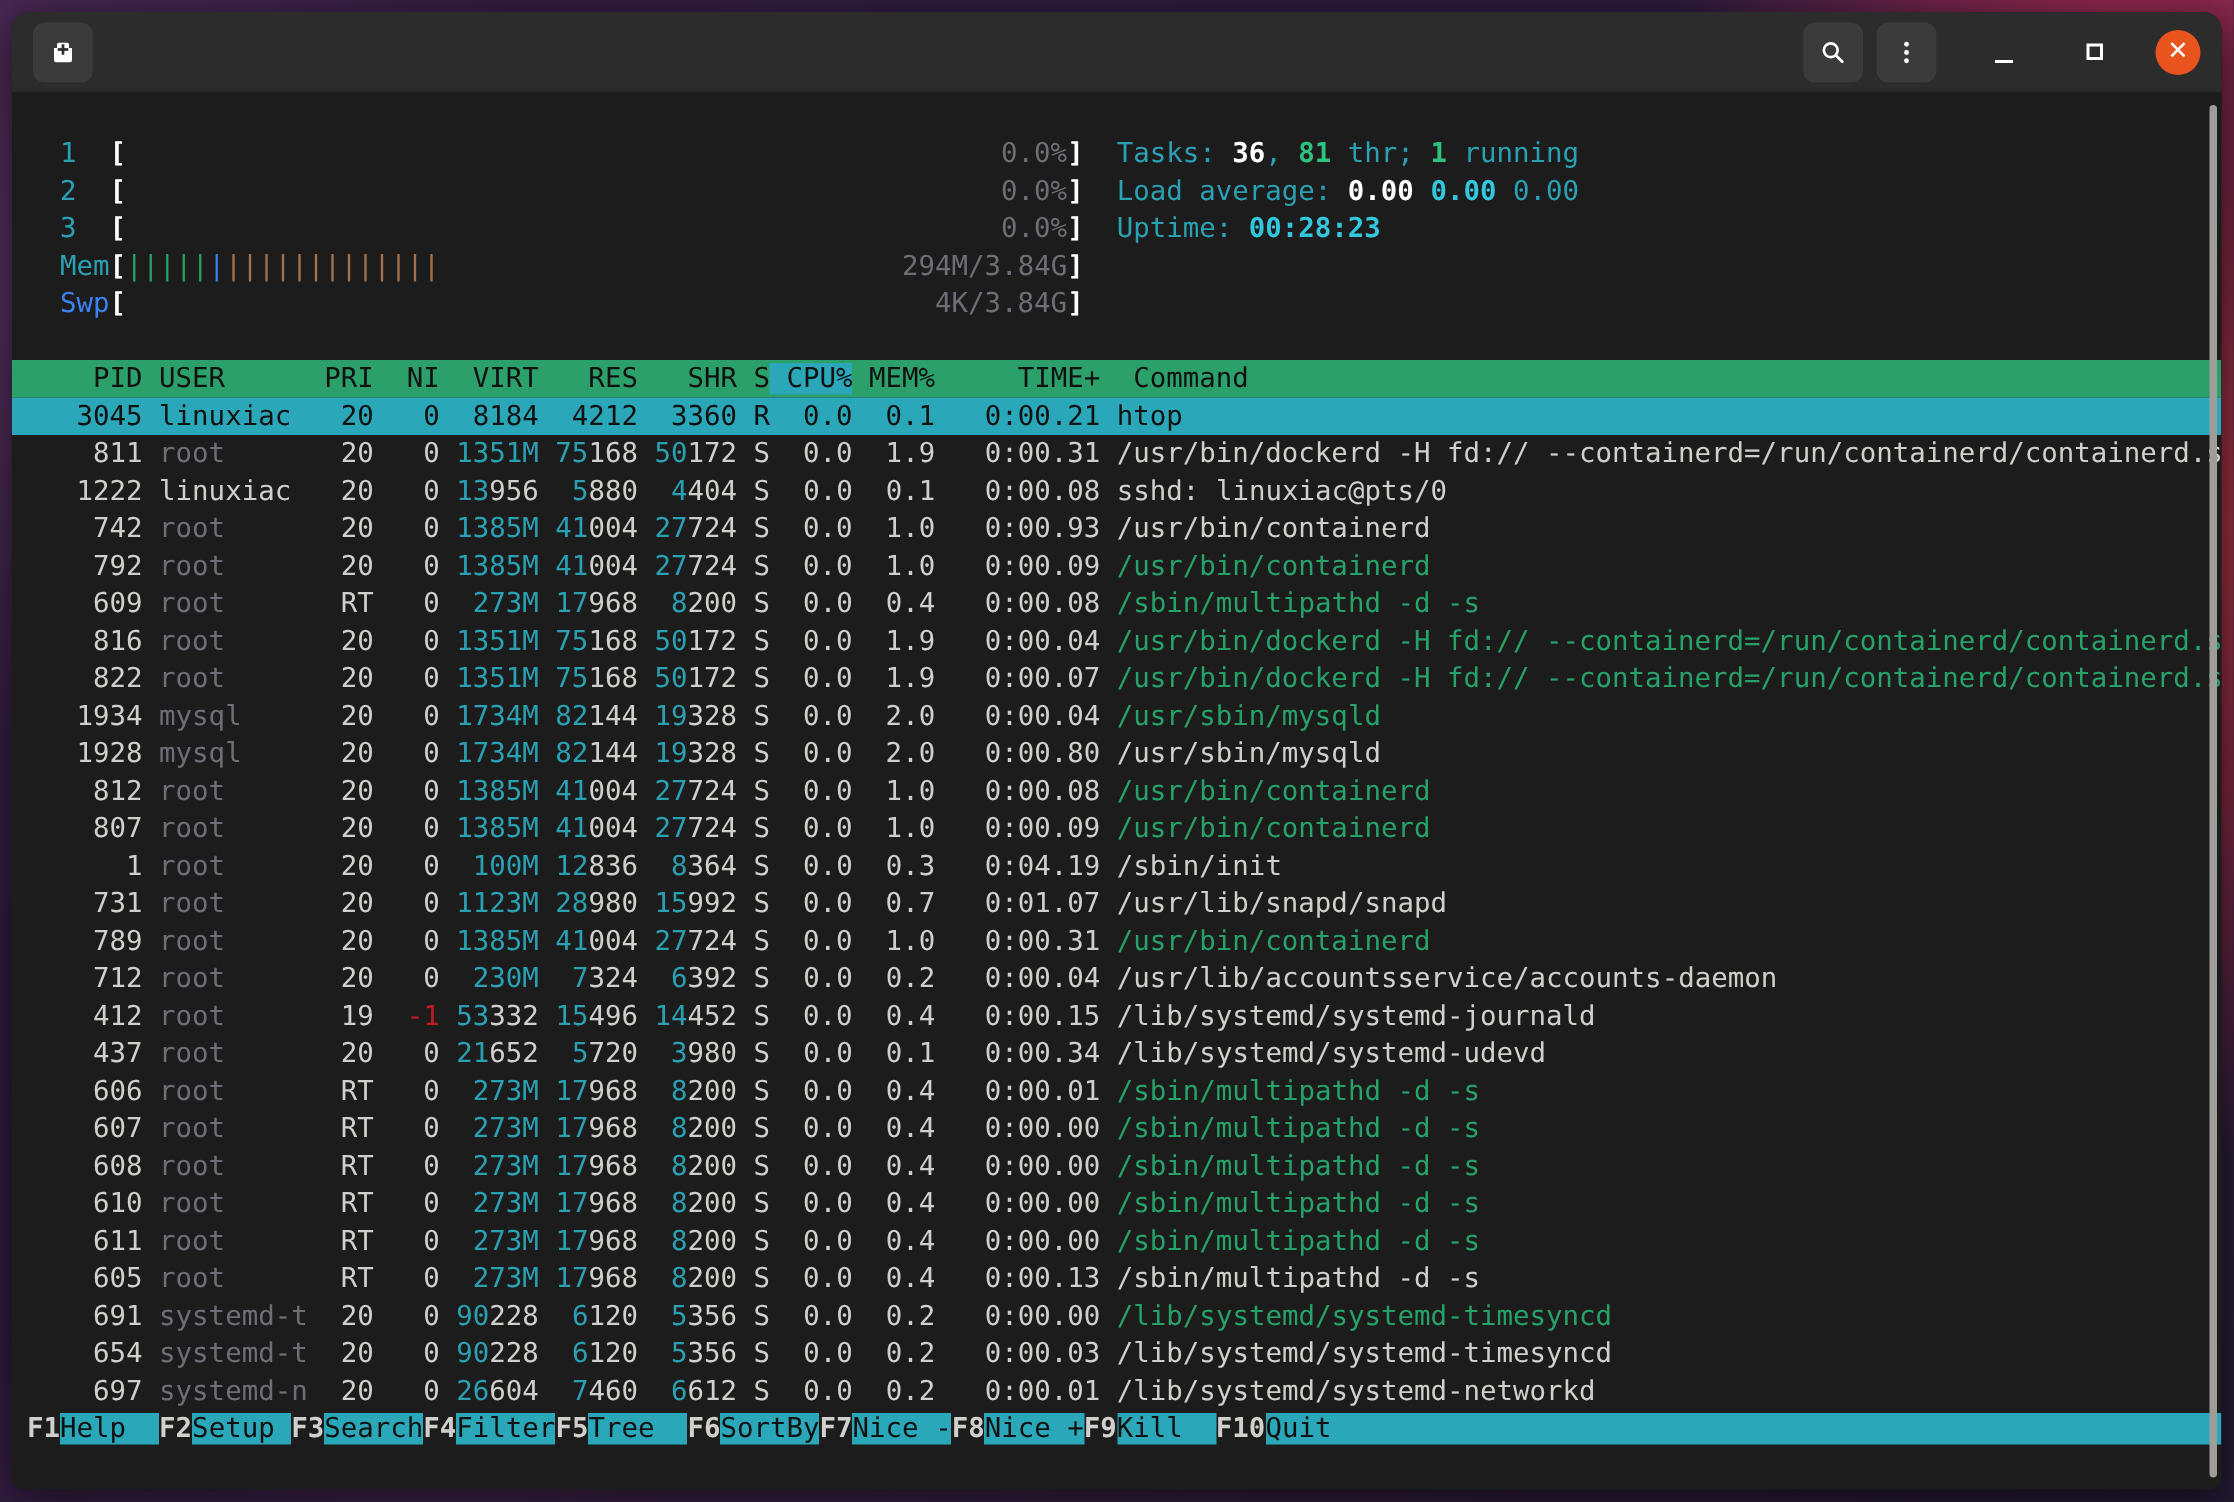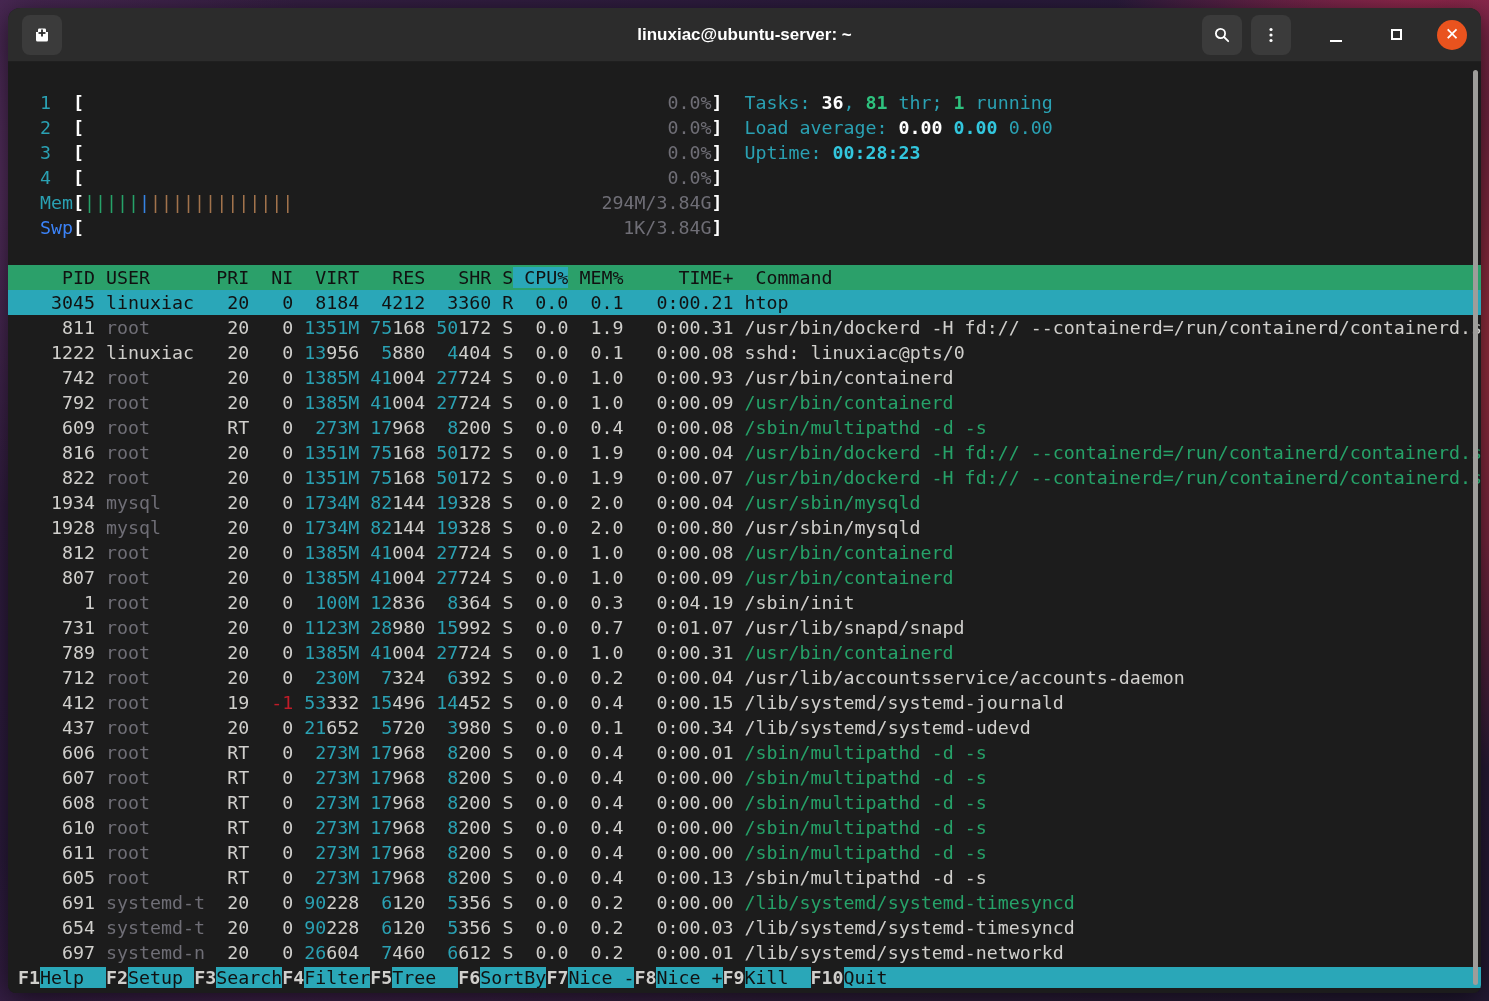--- a/index.html
+++ b/index.html
@@ -64,21 +64,20 @@
 <div class="window">
   <div class="titlebar">
     <div class="tb-btn newtab">
       <svg width="20" height="20" viewBox="0 0 20 20">
         <path d="M4 7 h12 v8 a1.5 1.5 0 0 1 -1.5 1.5 h-9 a1.5 1.5 0 0 1 -1.5 -1.5 z" fill="#ffffff"></path>
         <rect x="6" y="3.5" width="8" height="5" rx="1.2" fill="#ffffff"></rect>
         <rect x="9.1" y="4.5" width="1.8" height="7" fill="#2c2c2c"></rect>
         <rect x="6.5" y="7.1" width="7" height="1.8" fill="#2c2c2c"></rect>
       </svg>
     </div>
-    <div class="title">linuxiac@ubuntu-server: ~</div>
     <div class="tb-right">
       <div class="tb-btn">
         <svg width="18" height="18" viewBox="0 0 18 18">
           <circle cx="7.5" cy="7.5" r="4.6" fill="none" stroke="#ffffff" stroke-width="1.8"></circle>
           <line x1="11" y1="11" x2="15.2" y2="15.2" stroke="#ffffff" stroke-width="1.8" stroke-linecap="round"></line>
         </svg>
       </div>
       <div class="tb-btn">
         <svg width="18" height="18" viewBox="0 0 18 18">
           <circle cx="9" cy="3.5" r="1.6" fill="#ffffff"></circle>
@@ -98,23 +97,22 @@
       <div class="close-btn">
           <span class="close-x">✕</span>
         </div>
     </div>
   </div>
   <div class="terminal">
     <div id="terminal-lines">
         <div class="line"><span style="color: rgb(42, 161, 179);">  1  </span><span class="b" style="color: rgb(255, 255, 255);">[</span><span>                                                     </span><span style="color: rgb(111, 110, 118);">0.0%</span><span class="b" style="color: rgb(255, 255, 255);">]</span><span>  </span><span style="color: rgb(42, 161, 179);">Tasks: </span><span class="b" style="color: rgb(255, 255, 255);">36</span><span style="color: rgb(42, 161, 179);">, </span><span class="b" style="color: rgb(46, 194, 126);">81</span><span style="color: rgb(42, 161, 179);"> thr; </span><span class="b" style="color: rgb(46, 194, 126);">1</span><span style="color: rgb(42, 161, 179);"> running</span></div>
         <div class="line"><span style="color: rgb(42, 161, 179);">  2  </span><span class="b" style="color: rgb(255, 255, 255);">[</span><span>                                                     </span><span style="color: rgb(111, 110, 118);">0.0%</span><span class="b" style="color: rgb(255, 255, 255);">]</span><span>  </span><span style="color: rgb(42, 161, 179);">Load average: </span><span class="b" style="color: rgb(255, 255, 255);">0.00</span><span> </span><span class="b" style="color: rgb(51, 199, 222);">0.00</span><span> </span><span style="color: rgb(42, 161, 179);">0.00</span></div>
         <div class="line"><span style="color: rgb(42, 161, 179);">  3  </span><span class="b" style="color: rgb(255, 255, 255);">[</span><span>                                                     </span><span style="color: rgb(111, 110, 118);">0.0%</span><span class="b" style="color: rgb(255, 255, 255);">]</span><span>  </span><span style="color: rgb(42, 161, 179);">Uptime: </span><span class="b" style="color: rgb(51, 199, 222);">00:28:23</span></div>
-        <div class="line"><span style="color: rgb(42, 161, 179);">  4  </span><span class="b" style="color: rgb(255, 255, 255);">[</span><span>                                                     </span><span style="color: rgb(111, 110, 118);">0.0%</span><span class="b" style="color: rgb(255, 255, 255);">]</span></div>
         <div class="line"><span style="color: rgb(42, 161, 179);">  Mem</span><span class="b" style="color: rgb(255, 255, 255);">[</span><span style="color: rgb(38, 162, 105);">|||||</span><span style="color: rgb(53, 132, 228);">|</span><span style="color: rgb(162, 115, 76);">|||||||||||||</span><span>                            </span><span style="color: rgb(111, 110, 118);">294M/3.84G</span><span class="b" style="color: rgb(255, 255, 255);">]</span></div>
-        <div class="line"><span style="color: #3b82f6;">  Swp</span><span class="b" style="color: rgb(255, 255, 255);">[</span><span>                                                 </span><span style="color: rgb(111, 110, 118);">1K/3.84G</span><span class="b" style="color: rgb(255, 255, 255);">]</span></div>
+        <div class="line"><span style="color: #3b82f6;">  Swp</span><span class="b" style="color: rgb(255, 255, 255);">[</span><span>                                                 </span><span style="color: rgb(111, 110, 118);">4K/3.84G</span><span class="b" style="color: rgb(255, 255, 255);">]</span></div>
         <div class="line"><span> </span></div>
         <div class="line" style="background: rgb(43, 160, 106);"><span style="color: rgb(17, 17, 17);">    PID </span><span style="color: rgb(17, 17, 17);">USER      </span><span style="color: rgb(17, 17, 17);">PRI </span><span style="color: rgb(17, 17, 17);"> NI </span><span style="color: rgb(17, 17, 17);"> VIRT </span><span style="color: rgb(17, 17, 17);">  RES </span><span style="color: rgb(17, 17, 17);">  SHR </span><span style="color: rgb(17, 17, 17);">S</span><span style="color: rgb(17, 17, 17); background: rgb(42, 167, 184);"> CPU%</span><span style="color: rgb(17, 17, 17);"> MEM%</span><span style="color: rgb(17, 17, 17);">     TIME+</span><span style="color: rgb(17, 17, 17);">  Command</span></div>
         <div class="line" style="background: rgb(42, 167, 184);"><span style="color: rgb(17, 17, 17);">   3045 </span><span style="color: rgb(17, 17, 17);">linuxiac  </span><span style="color: rgb(17, 17, 17);"> 20 </span><span style="color: rgb(17, 17, 17);">  0 </span><span style="color: rgb(17, 17, 17);"> 8184 </span><span style="color: rgb(17, 17, 17);"> 4212 </span><span style="color: rgb(17, 17, 17);"> 3360 </span><span style="color: rgb(17, 17, 17);">R </span><span style="color: rgb(17, 17, 17);"> 0.0 </span><span style="color: rgb(17, 17, 17);"> 0.1 </span><span style="color: rgb(17, 17, 17);">  0:00.21 </span><span style="color: rgb(17, 17, 17);">htop</span></div>
         <div class="line"><span style="color: rgb(208, 207, 204);">    811 </span><span style="color: rgb(111, 110, 118);">root      </span><span style="color: rgb(208, 207, 204);"> 20 </span><span style="color: rgb(208, 207, 204);">  0 </span><span></span><span style="color: rgb(42, 161, 179);">1351M</span><span> </span><span></span><span style="color: rgb(42, 161, 179);">75</span><span style="color: rgb(208, 207, 204);">168</span><span> </span><span></span><span style="color: rgb(42, 161, 179);">50</span><span style="color: rgb(208, 207, 204);">172</span><span> </span><span style="color: rgb(208, 207, 204);">S </span><span style="color: rgb(208, 207, 204);"> 0.0 </span><span style="color: rgb(208, 207, 204);"> 1.9 </span><span style="color: rgb(208, 207, 204);">  0:00.31 </span><span style="color: rgb(208, 207, 204);">/usr/bin/dockerd -H fd:// --containerd=/run/containerd/containerd.s</span></div>
         <div class="line"><span style="color: rgb(208, 207, 204);">   1222 </span><span style="color: rgb(208, 207, 204);">linuxiac  </span><span style="color: rgb(208, 207, 204);"> 20 </span><span style="color: rgb(208, 207, 204);">  0 </span><span></span><span style="color: rgb(42, 161, 179);">13</span><span style="color: rgb(208, 207, 204);">956</span><span> </span><span> </span><span style="color: rgb(42, 161, 179);">5</span><span style="color: rgb(208, 207, 204);">880</span><span> </span><span> </span><span style="color: rgb(42, 161, 179);">4</span><span style="color: rgb(208, 207, 204);">404</span><span> </span><span style="color: rgb(208, 207, 204);">S </span><span style="color: rgb(208, 207, 204);"> 0.0 </span><span style="color: rgb(208, 207, 204);"> 0.1 </span><span style="color: rgb(208, 207, 204);">  0:00.08 </span><span style="color: rgb(208, 207, 204);">sshd: linuxiac@pts/0</span></div>
         <div class="line"><span style="color: rgb(208, 207, 204);">    742 </span><span style="color: rgb(111, 110, 118);">root      </span><span style="color: rgb(208, 207, 204);"> 20 </span><span style="color: rgb(208, 207, 204);">  0 </span><span></span><span style="color: rgb(42, 161, 179);">1385M</span><span> </span><span></span><span style="color: rgb(42, 161, 179);">41</span><span style="color: rgb(208, 207, 204);">004</span><span> </span><span></span><span style="color: rgb(42, 161, 179);">27</span><span style="color: rgb(208, 207, 204);">724</span><span> </span><span style="color: rgb(208, 207, 204);">S </span><span style="color: rgb(208, 207, 204);"> 0.0 </span><span style="color: rgb(208, 207, 204);"> 1.0 </span><span style="color: rgb(208, 207, 204);">  0:00.93 </span><span style="color: rgb(208, 207, 204);">/usr/bin/containerd</span></div>
         <div class="line"><span style="color: rgb(208, 207, 204);">    792 </span><span style="color: rgb(111, 110, 118);">root      </span><span style="color: rgb(208, 207, 204);"> 20 </span><span style="color: rgb(208, 207, 204);">  0 </span><span></span><span style="color: rgb(42, 161, 179);">1385M</span><span> </span><span></span><span style="color: rgb(42, 161, 179);">41</span><span style="color: rgb(208, 207, 204);">004</span><span> </span><span></span><span style="color: rgb(42, 161, 179);">27</span><span style="color: rgb(208, 207, 204);">724</span><span> </span><span style="color: rgb(208, 207, 204);">S </span><span style="color: rgb(208, 207, 204);"> 0.0 </span><span style="color: rgb(208, 207, 204);"> 1.0 </span><span style="color: rgb(208, 207, 204);">  0:00.09 </span><span style="color: rgb(38, 162, 105);">/usr/bin/containerd</span></div>
         <div class="line"><span style="color: rgb(208, 207, 204);">    609 </span><span style="color: rgb(111, 110, 118);">root      </span><span style="color: rgb(208, 207, 204);"> RT </span><span style="color: rgb(208, 207, 204);">  0 </span><span> </span><span style="color: rgb(42, 161, 179);">273M</span><span> </span><span></span><span style="color: rgb(42, 161, 179);">17</span><span style="color: rgb(208, 207, 204);">968</span><span> </span><span> </span><span style="color: rgb(42, 161, 179);">8</span><span style="color: rgb(208, 207, 204);">200</span><span> </span><span style="color: rgb(208, 207, 204);">S </span><span style="color: rgb(208, 207, 204);"> 0.0 </span><span style="color: rgb(208, 207, 204);"> 0.4 </span><span style="color: rgb(208, 207, 204);">  0:00.08 </span><span style="color: rgb(38, 162, 105);">/sbin/multipathd -d -s</span></div>
         <div class="line"><span style="color: rgb(208, 207, 204);">    816 </span><span style="color: rgb(111, 110, 118);">root      </span><span style="color: rgb(208, 207, 204);"> 20 </span><span style="color: rgb(208, 207, 204);">  0 </span><span></span><span style="color: rgb(42, 161, 179);">1351M</span><span> </span><span></span><span style="color: rgb(42, 161, 179);">75</span><span style="color: rgb(208, 207, 204);">168</span><span> </span><span></span><span style="color: rgb(42, 161, 179);">50</span><span style="color: rgb(208, 207, 204);">172</span><span> </span><span style="color: rgb(208, 207, 204);">S </span><span style="color: rgb(208, 207, 204);"> 0.0 </span><span style="color: rgb(208, 207, 204);"> 1.9 </span><span style="color: rgb(208, 207, 204);">  0:00.04 </span><span style="color: rgb(38, 162, 105);">/usr/bin/dockerd -H fd:// --containerd=/run/containerd/containerd.s</span></div>
         <div class="line"><span style="color: rgb(208, 207, 204);">    822 </span><span style="color: rgb(111, 110, 118);">root      </span><span style="color: rgb(208, 207, 204);"> 20 </span><span style="color: rgb(208, 207, 204);">  0 </span><span></span><span style="color: rgb(42, 161, 179);">1351M</span><span> </span><span></span><span style="color: rgb(42, 161, 179);">75</span><span style="color: rgb(208, 207, 204);">168</span><span> </span><span></span><span style="color: rgb(42, 161, 179);">50</span><span style="color: rgb(208, 207, 204);">172</span><span> </span><span style="color: rgb(208, 207, 204);">S </span><span style="color: rgb(208, 207, 204);"> 0.0 </span><span style="color: rgb(208, 207, 204);"> 1.9 </span><span style="color: rgb(208, 207, 204);">  0:00.07 </span><span style="color: rgb(38, 162, 105);">/usr/bin/dockerd -H fd:// --containerd=/run/containerd/containerd.s</span></div>

